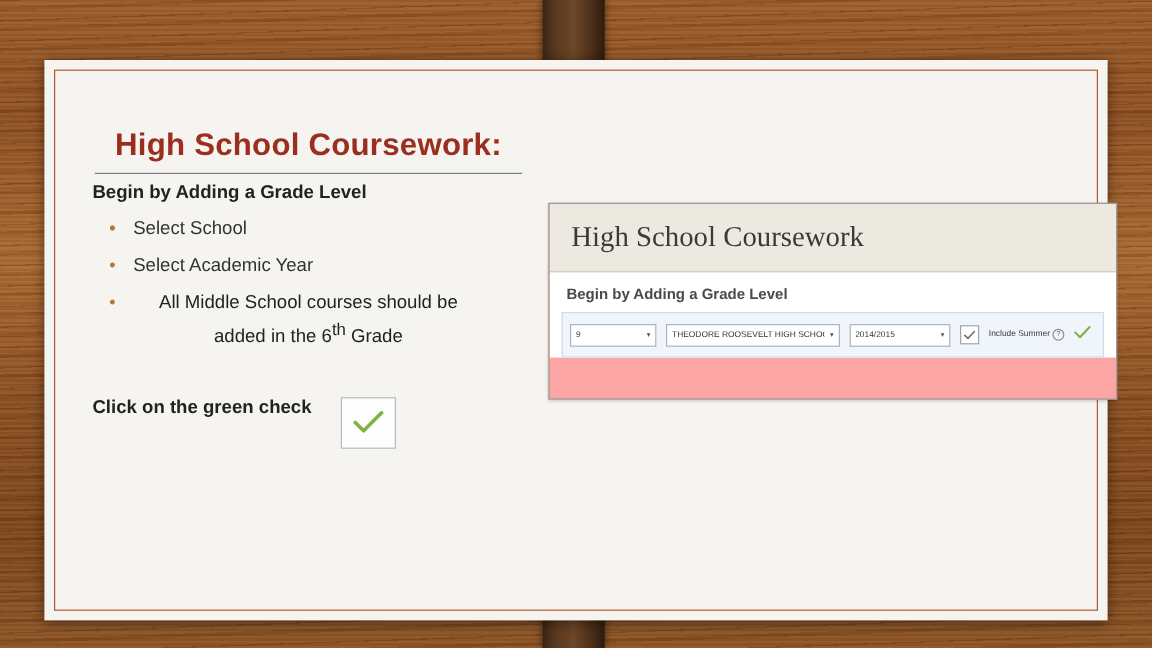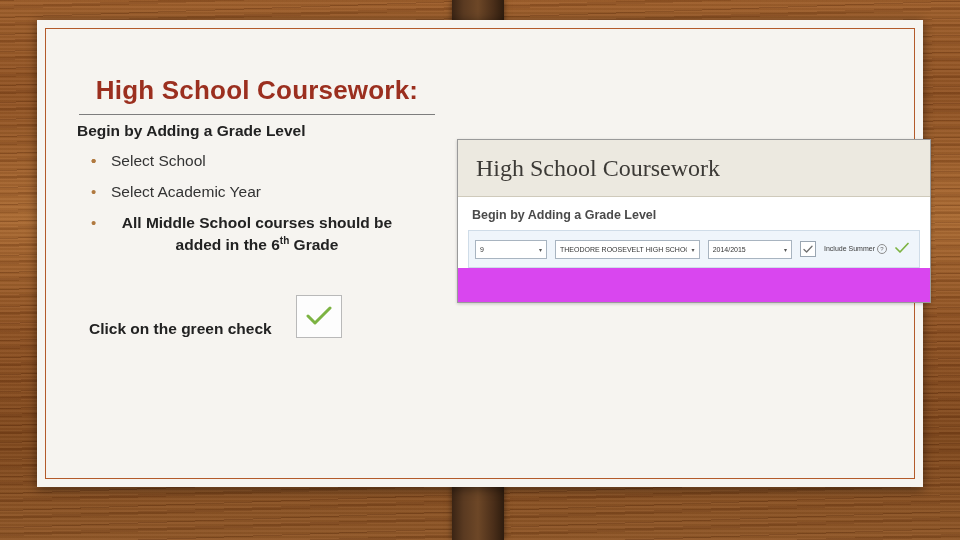--- a/index.html
+++ b/index.html
@@ -44,21 +44,21 @@
     background: linear-gradient(90deg, #3a2414 0%, #5a3a21 22%, #6d4727 50%, #4a2e19 80%, #2e1c0e 100%);
     box-shadow: 0 0 6px rgba(0,0,0,0.5);
   }
   .bar-top { top: 0; height: 56px; }
   .bar-bottom { top: 478px; height: 62px; }
 
   
   .slide {
     position: absolute;
     left: 37px;
-    top: 20px;
+    top: 50px;
     width: 886px;
     height: 467px;
     background: #f6f4f0;
     box-shadow: 0 2px 10px rgba(0,0,0,0.45);
   }
   .slide-border {
     position: absolute;
     left: 8px;
     top: 8px;
     right: 8px;
@@ -110,34 +110,33 @@
   ul.bullets li .dot {
     position: absolute;
     left: 14px;
     top: 0px;
     color: #b0793f;
     font-size: 15px;
   }
   .note {
     margin-top: 8px;
     font-size: 15.5px;
-    font-weight: bold;
+    font-weight: normal;
     color: #222;
     text-align: center;
     line-height: 1.45;
     padding: 0 4px;
   }
-  .note sup { font-size: 10px; vertical-align: super; }
+  .note sup { font-size: 14px; vertical-align: super; }
 
   .click-row {
     margin-top: 38px;
     display: flex;
-    align-items: flex-end;
+    align-items: flex-start;
     gap: 24px;
-    margin-left: 12px;
   }
   .click-label {
     font-size: 15.5px;
     font-weight: bold;
     color: #222;
   }
   .check-box-big {
     width: 44px;
     height: 41px;
     background: #fdfdfd;
@@ -148,21 +147,21 @@
   }
   .check-box-big svg { display: block; }
 
   
   .shot {
     position: absolute;
     left: 420px;
     top: 119px;
     width: 472px;
     height: 162px;
-    background: #d946ef;
+    background: #fca5a5;
     border: 1px solid #9a9a9a;
     box-shadow: 0 1px 3px rgba(0,0,0,0.2);
     overflow: hidden;
   }
   .shot-header {
     height: 56px;
     background: #ece9e0;
     border-bottom: 1px solid #cfcabb;
     display: flex;
     align-items: center;

